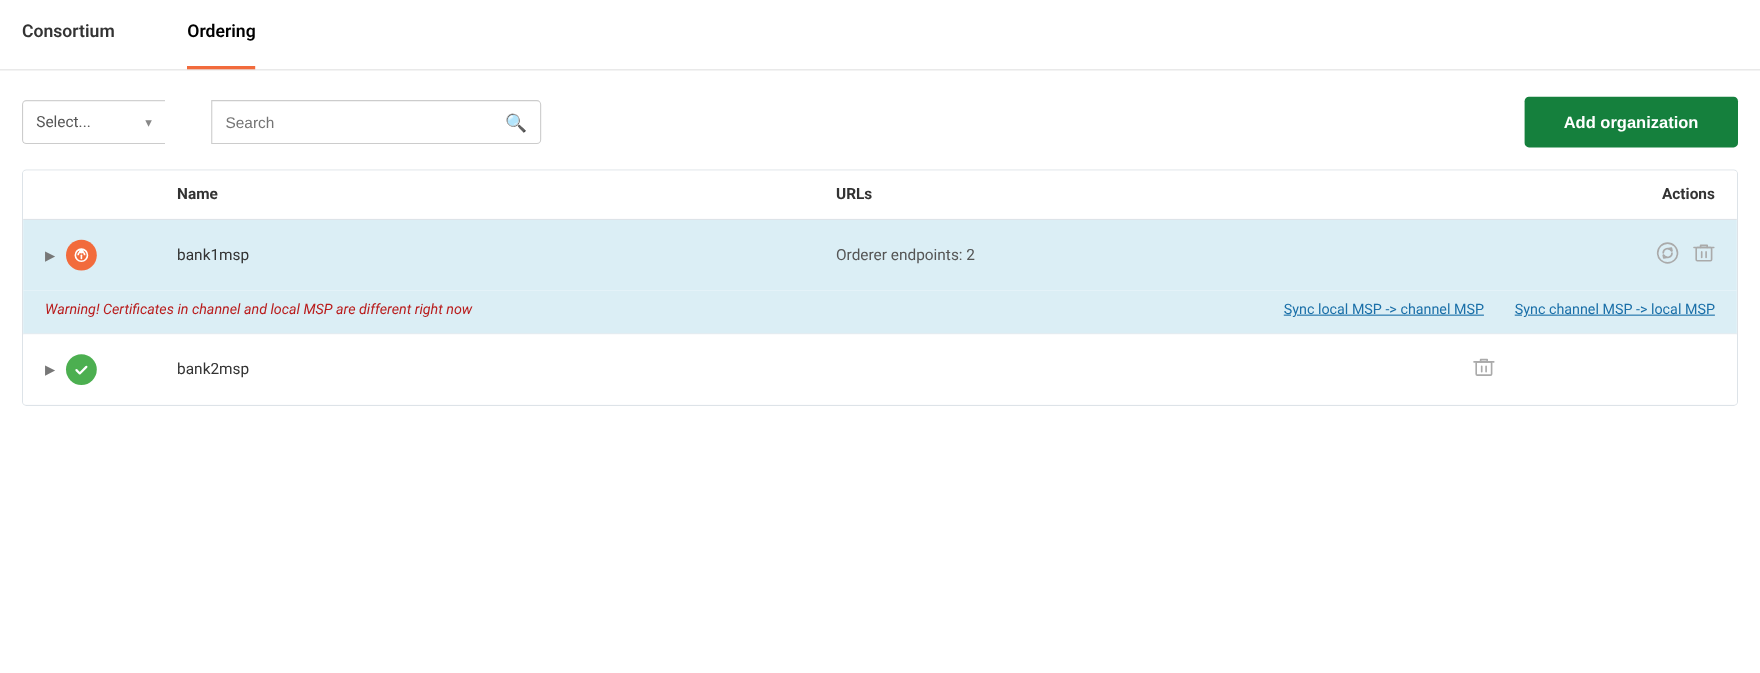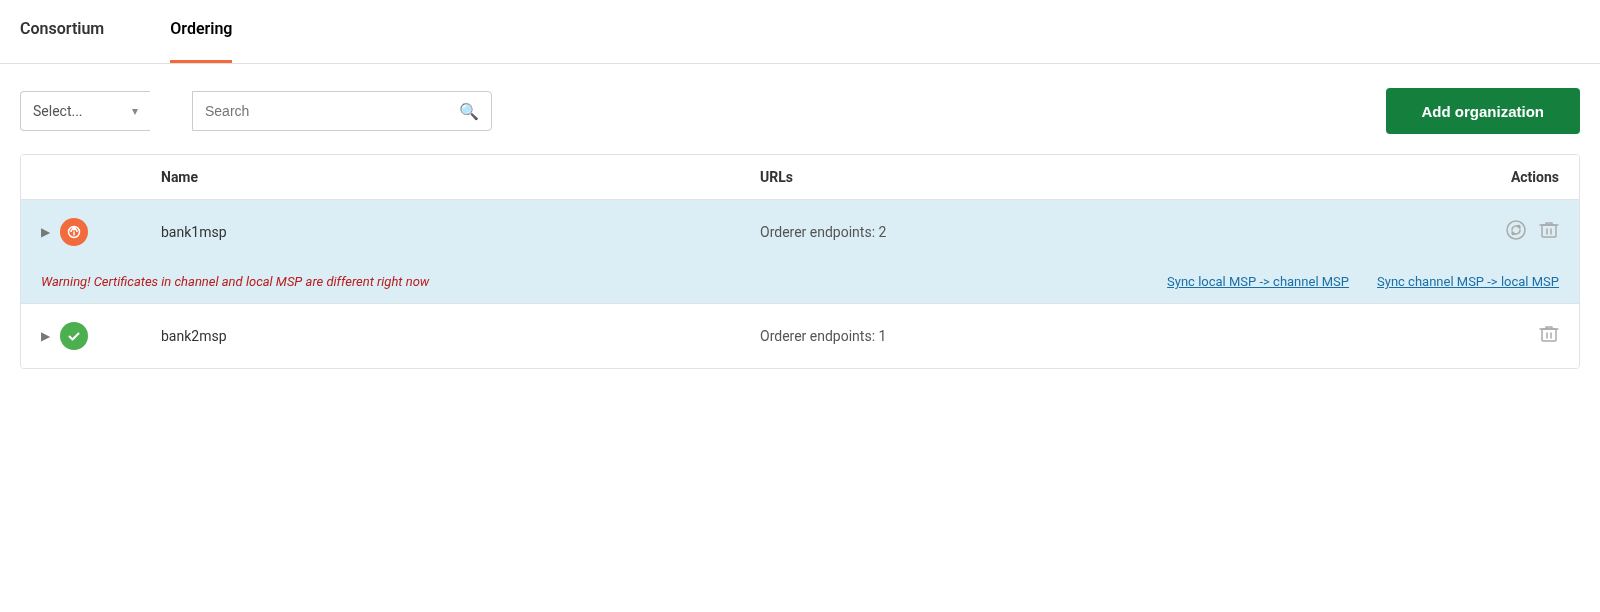--- a/index.html
+++ b/index.html
@@ -318,21 +318,20 @@
       <div class="table-row normal">
         <div class="row-expand">
           <span class="expand-arrow">▶</span>
           <div class="status-icon success">
             <svg width="14" height="14" viewBox="0 0 14 14" fill="none">
               <path d="M2.5 7.5l3 3 6-6" stroke="white" stroke-width="2" stroke-linecap="round" stroke-linejoin="round"></path>
             </svg>
           </div>
         </div>
         <div class="row-name">bank2msp</div>
-        <div class="row-urls">Orderer endpoints: 1</div>
         <div class="row-actions">
           <span class="action-icon" title="Delete">
             <svg width="20" height="20" viewBox="0 0 20 20" fill="none" xmlns="http://www.w3.org/2000/svg">
               <rect x="3" y="5" width="14" height="12" rx="1" stroke="#aaa" stroke-width="1.5" fill="none"></rect>
               <path d="M8 9v5M12 9v5" stroke="#aaa" stroke-width="1.5" stroke-linecap="round"></path>
               <path d="M1 5h18" stroke="#aaa" stroke-width="1.5" stroke-linecap="round"></path>
               <path d="M7 5V3h6v2" stroke="#aaa" stroke-width="1.5" stroke-linecap="round" stroke-linejoin="round"></path>
             </svg>
           </span>
         </div>

